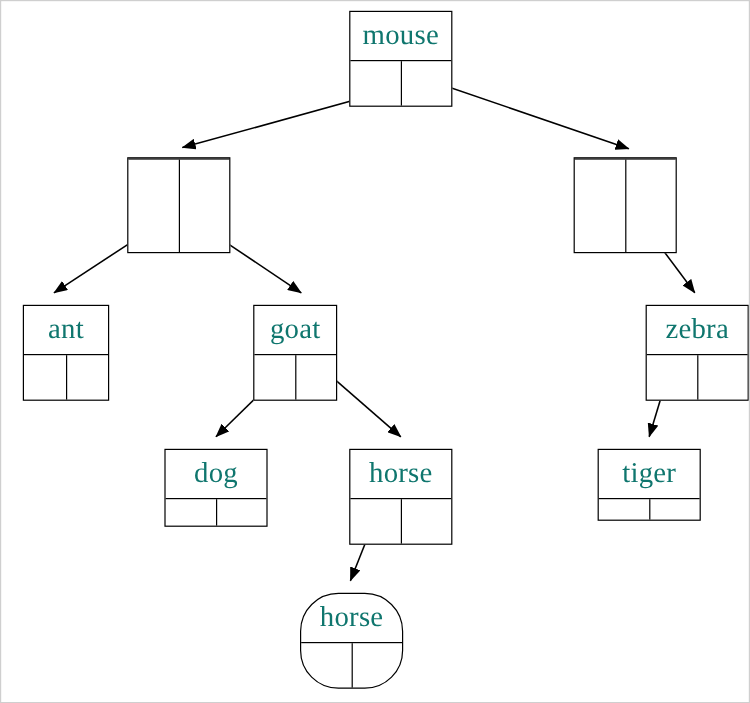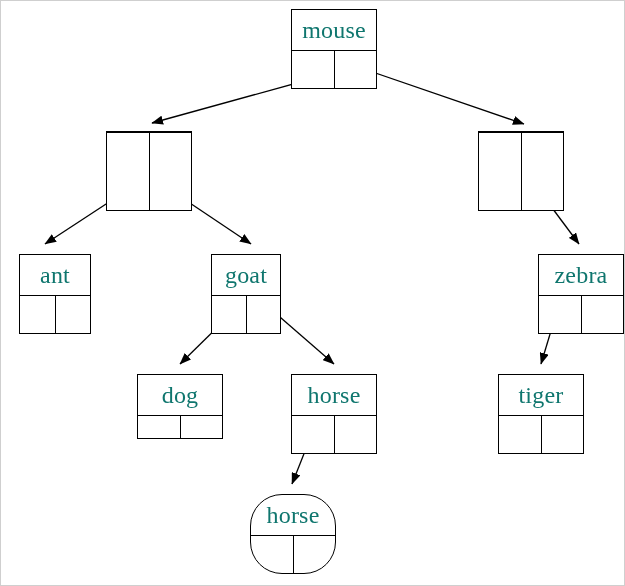--- a/index.html
+++ b/index.html
@@ -132,21 +132,21 @@
           <div class="ptr-cell right"></div>
         </div>
       </div>
       <div class="tree-node" style="left: 290px; top: 373px; width: 86px; height: 80px;">
         <div class="node-label">horse</div>
         <div class="node-pointers">
           <div class="ptr-cell left"></div>
           <div class="ptr-cell right"></div>
         </div>
       </div>
-      <div class="tree-node" style="left: 497px; top: 373px; width: 86px; height: 80px; text-align: right;">
+      <div class="tree-node" style="left: 497px; top: 373px; width: 86px; height: 60px; text-align: right;">
         <div class="node-label">tiger</div>
         <div class="node-pointers">
           <div class="ptr-cell left"></div>
           <div class="ptr-cell right"></div>
         </div>
       </div>
       <div class="tree-node" style="left: 249px; top: 493px; width: 86px; height: 80px; border-radius: 32px;">
         <div class="node-label">horse</div>
         <div class="node-pointers">
           <div class="ptr-cell left"></div>

